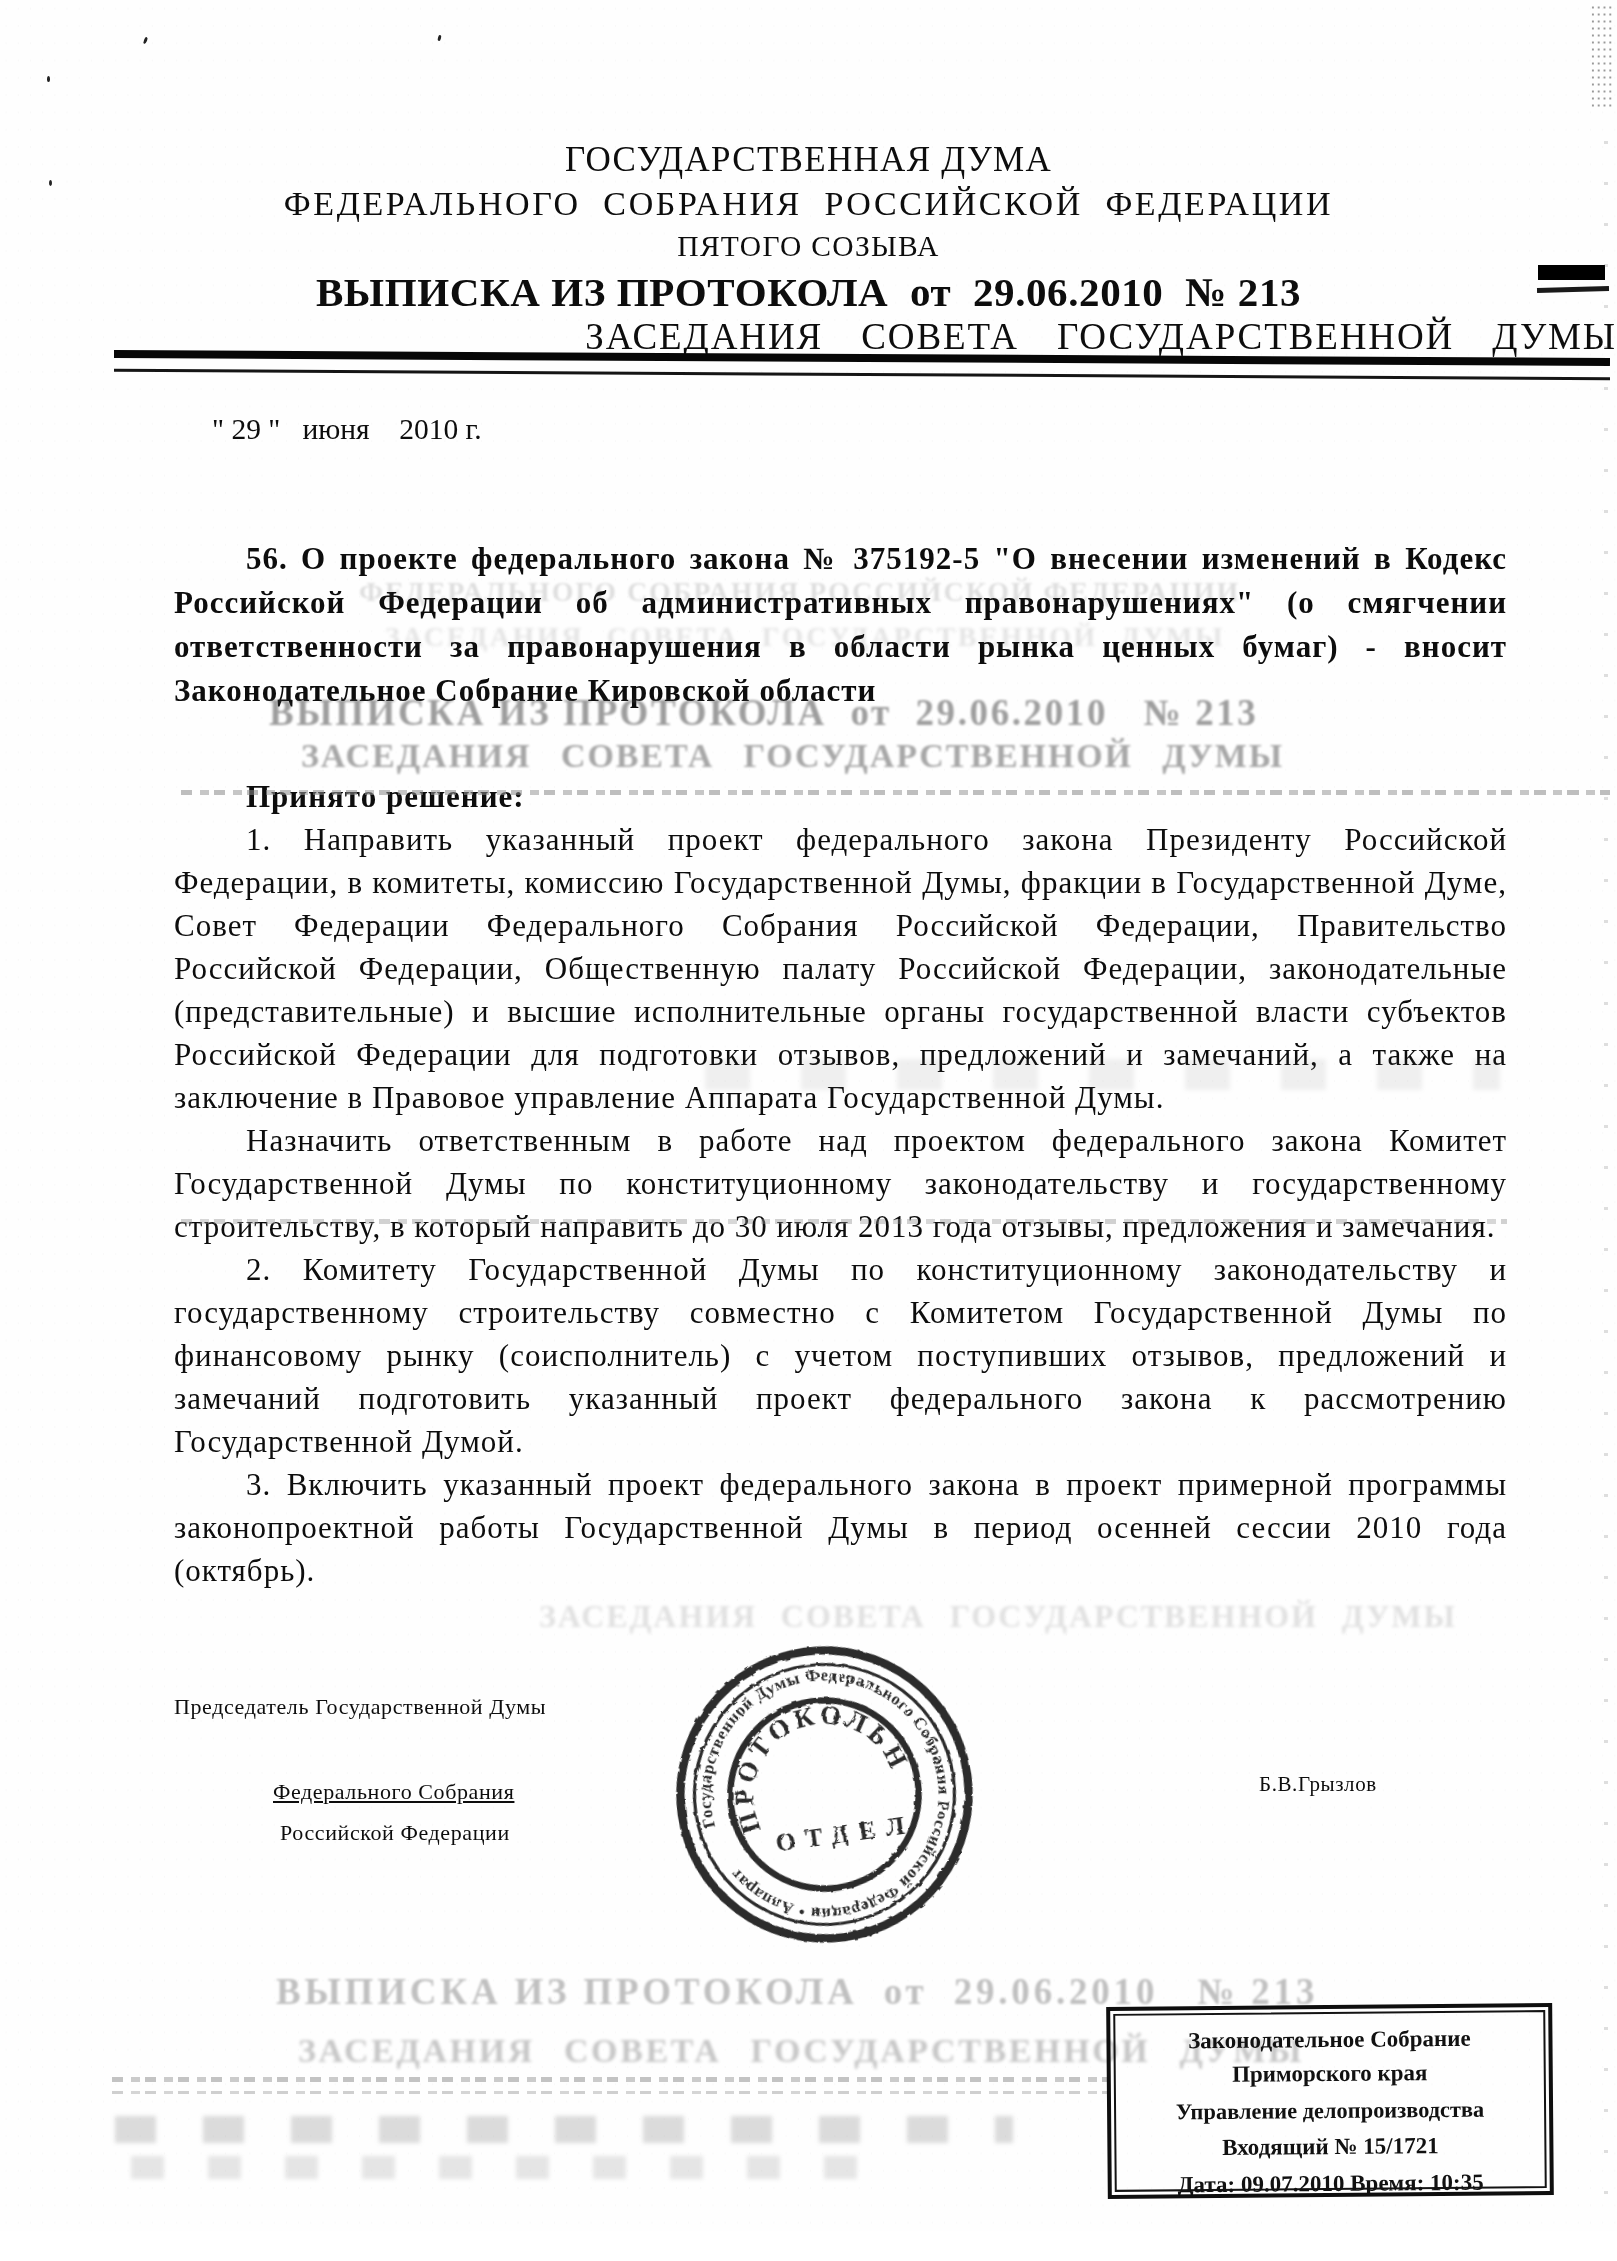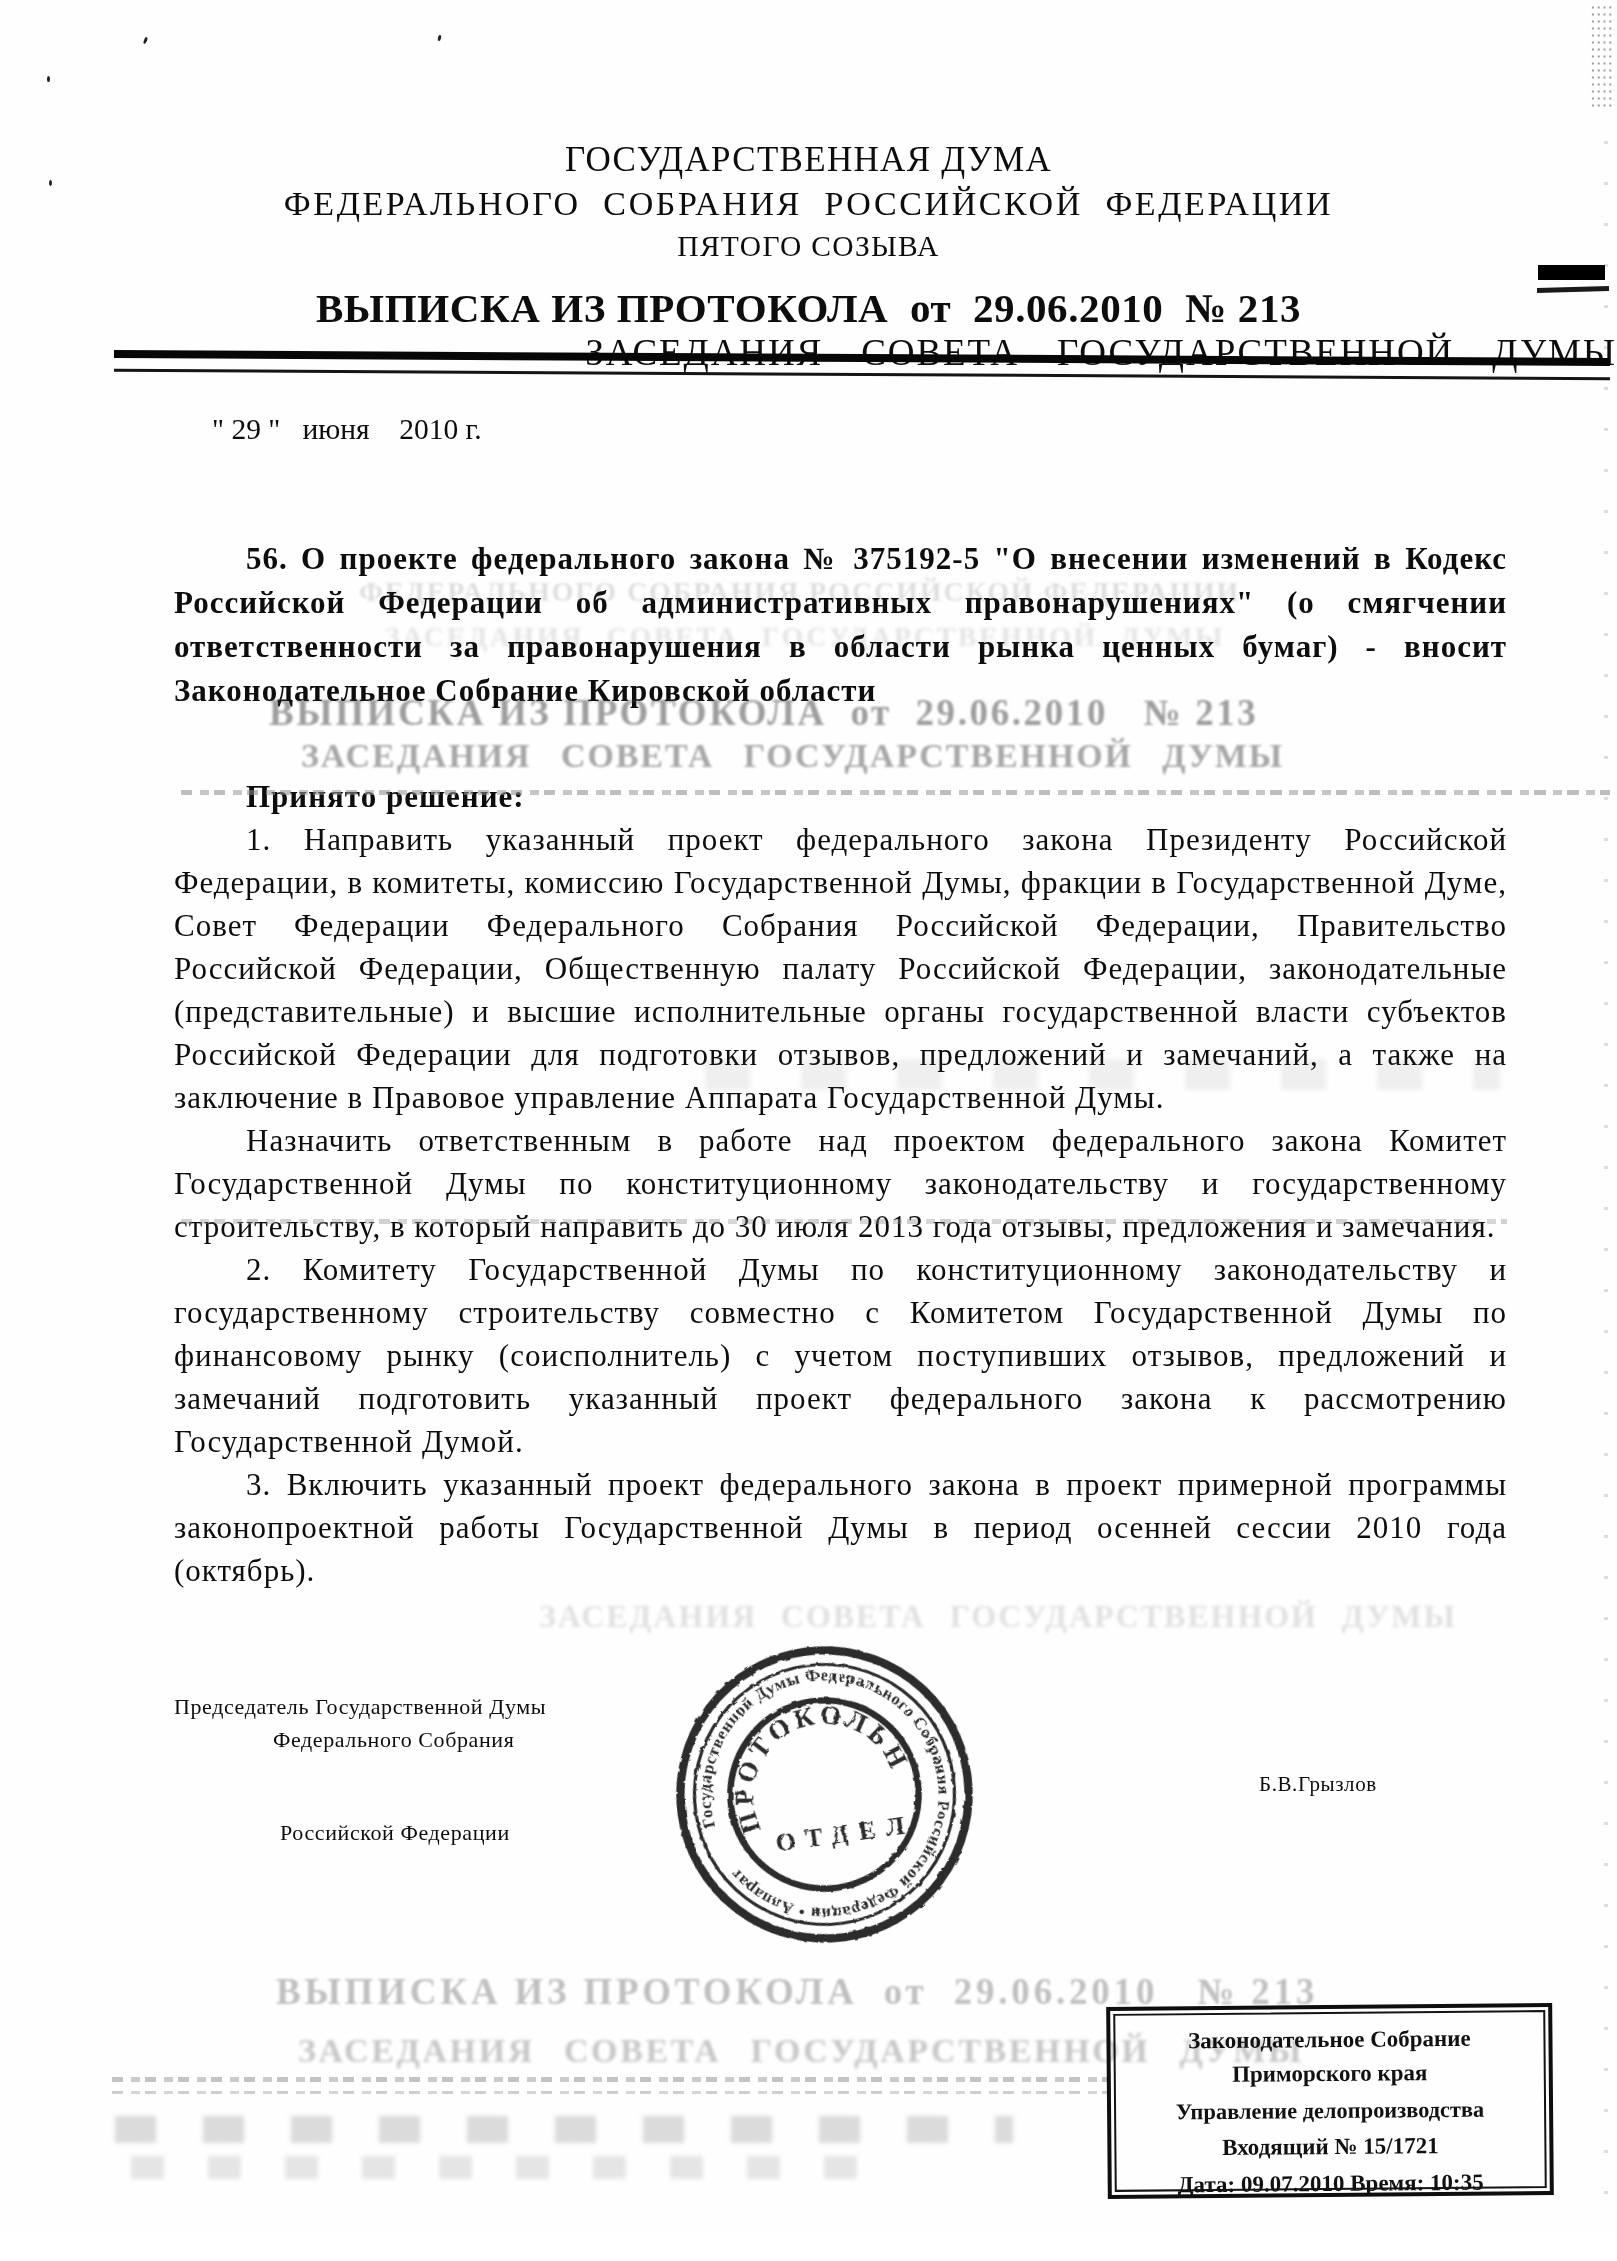--- a/index.html
+++ b/index.html
@@ -7,42 +7,42 @@
     position:relative;width:1617px;height:2231px;background:#fefefe;
     font-family:"Liberation Serif", serif;color:#0d0d0d;overflow:hidden;
     background-image:radial-gradient(circle, rgba(0,0,0,0.025) 0 0.6px, transparent 1px);
     background-size:12.2px 17.3px;
   }
   
   .org-header{position:absolute;top:139px;left:0;width:1617px;text-align:center;}
   .org-line1{font-size:35px;letter-spacing:1.3px;line-height:42px;}
   .org-line2{font-size:34px;letter-spacing:2.6px;word-spacing:11.5px;line-height:44px;margin-top:1.3px;}
   .org-line3{font-size:29.5px;letter-spacing:1.3px;line-height:37px;margin-top:1.3px;}
-  .doc-title{font-size:41px;font-weight:bold;line-height:47px;margin-top:20px;white-space:pre;letter-spacing:0.6px;}
+  .doc-title{font-size:41px;font-weight:bold;line-height:47px;margin-top:4px;white-space:pre;letter-spacing:0.6px;}
   .doc-subtitle{font-size:37px;font-weight:normal;line-height:41px;word-spacing:27px;letter-spacing:1.9px;text-align:right;}
   .rule{position:absolute;left:114px;width:1496px;background:#070707;}
   .rule-thick{top:354px;height:7.7px;transform:rotate(0.3deg);}
   .rule-thin{top:373px;height:3.2px;transform:rotate(0.32deg);background:#151515;}
   .date-line{position:absolute;left:212px;top:413px;font-size:29.5px;white-space:pre;}
   
   .para-56{
     position:absolute;left:174px;top:537px;width:1333px;
     font-size:31px;font-weight:bold;line-height:44px;letter-spacing:1px;
     text-align:justify;text-indent:72px;
   }
   .decision-block{
     position:absolute;left:174px;top:757px;width:1333px;
     font-size:31px;line-height:43px;letter-spacing:1px;text-align:justify;margin-top:18px;
   }
   .decision-block p{margin:0;text-indent:72px;}
   .decision-lead{font-weight:bold;}
   
   .sig-line{position:absolute;font-size:22px;letter-spacing:0.6px;}
   .sig-1{left:174px;top:1694px;}
-  .sig-2{left:273px;top:1727px;}
+  .sig-2{left:273px;top:1779px;text-decoration:underline;}
   .sig-3{left:280px;top:1820px;}
   .sig-name{position:absolute;left:1259px;top:1772px;font-size:21px;letter-spacing:0.6px;}
   
   .stamp{position:absolute;left:658px;top:1628px;width:333px;height:333px;opacity:0.9;}
   
   .incoming{
     position:absolute;left:1114px;top:2012px;width:428px;height:174px;
     border:2.6px solid #131313;outline:4.5px solid #0e0e0e;outline-offset:3.8px;
     transform:rotate(-0.5deg);text-align:center;font-weight:bold;color:#111;
   }

